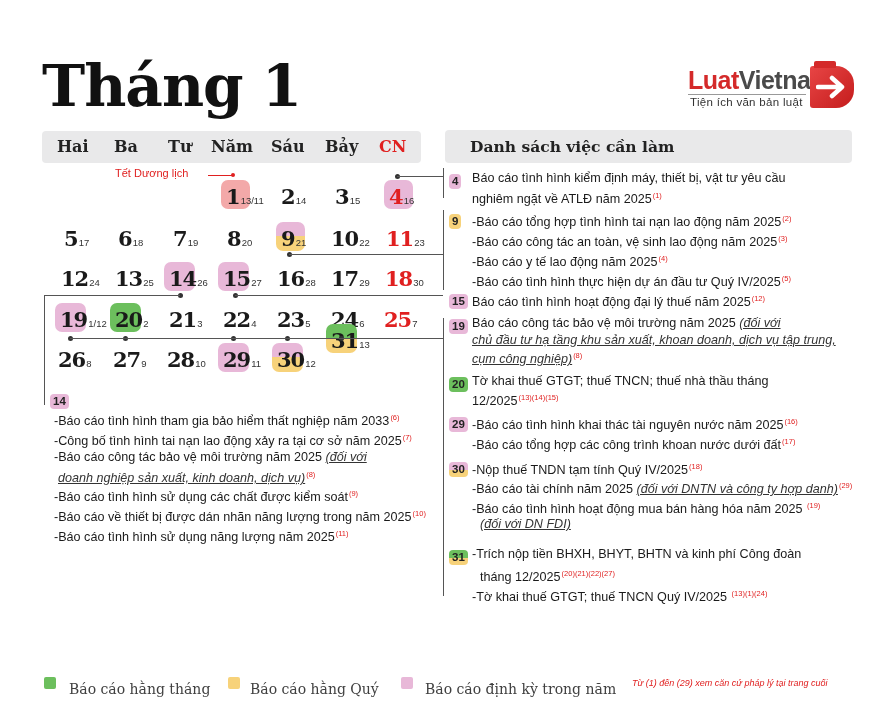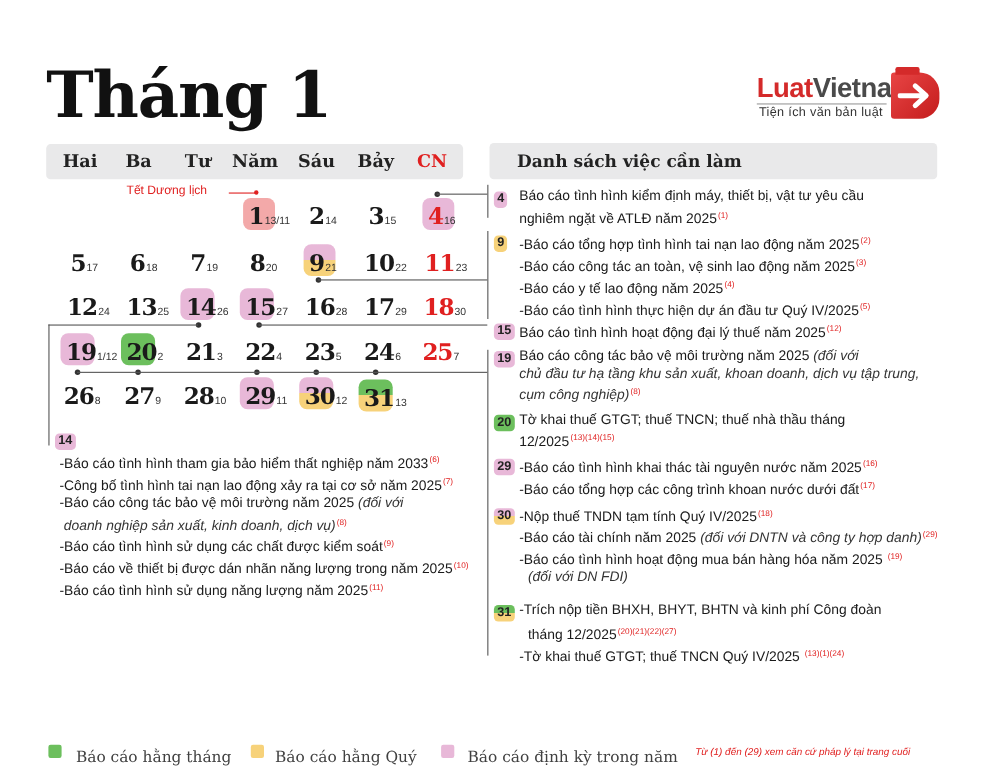--- a/index.html
+++ b/index.html
@@ -38,21 +38,21 @@
 
   .badge { display: inline-block; font-size: 11.5px; font-weight: bold; padding: 0 3px; border-radius: 4px; line-height: 15px; color: #222; }
   .pink { background: #e8b8d8; }
   .green { background: #6cbf5d; }
   .yellow { background: #f7d27a; }
   .pinkyellow { background: linear-gradient(#e8b8d8 50%, #f7d27a 50%); }
   .greenyellow { background: linear-gradient(#6cbf5d 50%, #f7d27a 50%); }
   .salmon { background: #f3a9a9; }
 
   .txt { position: absolute; font-size: 12.6px; color: #1a1a1a; line-height: 17px; white-space: nowrap; }
-  .txt i { font-style: italic; color: #333; }
+  .txt i { font-style: italic; color: #333; text-decoration: underline; }
   sup.ref { font-size: 7.5px; color: #e02020; vertical-align: 5px; margin-left: 1px; }
 
   .legend-sq { position: absolute; width: 12px; height: 12px; border-radius: 2px; top: 677px; }
   .legend-txt { position: absolute; top: 681px; font-family: "DejaVu Serif", serif; font-size: 14px; color: #404040; }
   .legend-note { position: absolute; left: 632px; top: 678px; font-size: 9px; color: #e02020; font-style: italic; }
 </style>
 </head>
 <body>
 
 <div class="abs title">Tháng 1</div>
@@ -114,21 +114,21 @@
 <div class="day" style="left:223px;top:307px"><span class="num">22</span><span class="lunar">4</span></div>
 <div class="day" style="left:277px;top:307px"><span class="num">23</span><span class="lunar">5</span></div>
 <div class="day" style="left:331px;top:307px"><span class="num">24</span><span class="lunar">6</span></div>
 <div class="day" style="left:384px;top:307px"><span class="num red">25</span><span class="lunar">7</span></div>
 
 <div class="day" style="left:58px;top:347px"><span class="num">26</span><span class="lunar">8</span></div>
 <div class="day" style="left:113px;top:347px"><span class="num">27</span><span class="lunar">9</span></div>
 <div class="day" style="left:167px;top:347px"><span class="num">28</span><span class="lunar">10</span></div>
 <div class="day" style="left:223px;top:347px"><div class="chip pink" style="width:31px"></div><span class="num">29</span><span class="lunar">11</span></div>
 <div class="day" style="left:277px;top:347px"><div class="chip pinkyellow" style="width:31px"></div><span class="num">30</span><span class="lunar">12</span></div>
-<div class="day" style="left:331px;top:349px"><div class="chip greenyellow" style="width:31px"></div><span class="num">31</span><span class="lunar">13</span></div>
+<div class="day" style="left:331px;top:328px"><div class="chip greenyellow" style="width:31px"></div><span class="num">31</span><span class="lunar">13</span></div>
 
 <div class="dot" style="left:395px;top:174px"></div>
 <div class="line" style="left:397px;top:176px;width:46px;height:1px"></div>
 <div class="line" style="left:443px;top:168px;width:1px;height:30px"></div>
 
 <div class="dot" style="left:287px;top:252px"></div>
 <div class="line" style="left:289px;top:254px;width:154px;height:1px"></div>
 <div class="line" style="left:443px;top:210px;width:1px;height:80px"></div>
 
 <div class="dot" style="left:233px;top:293px"></div>

